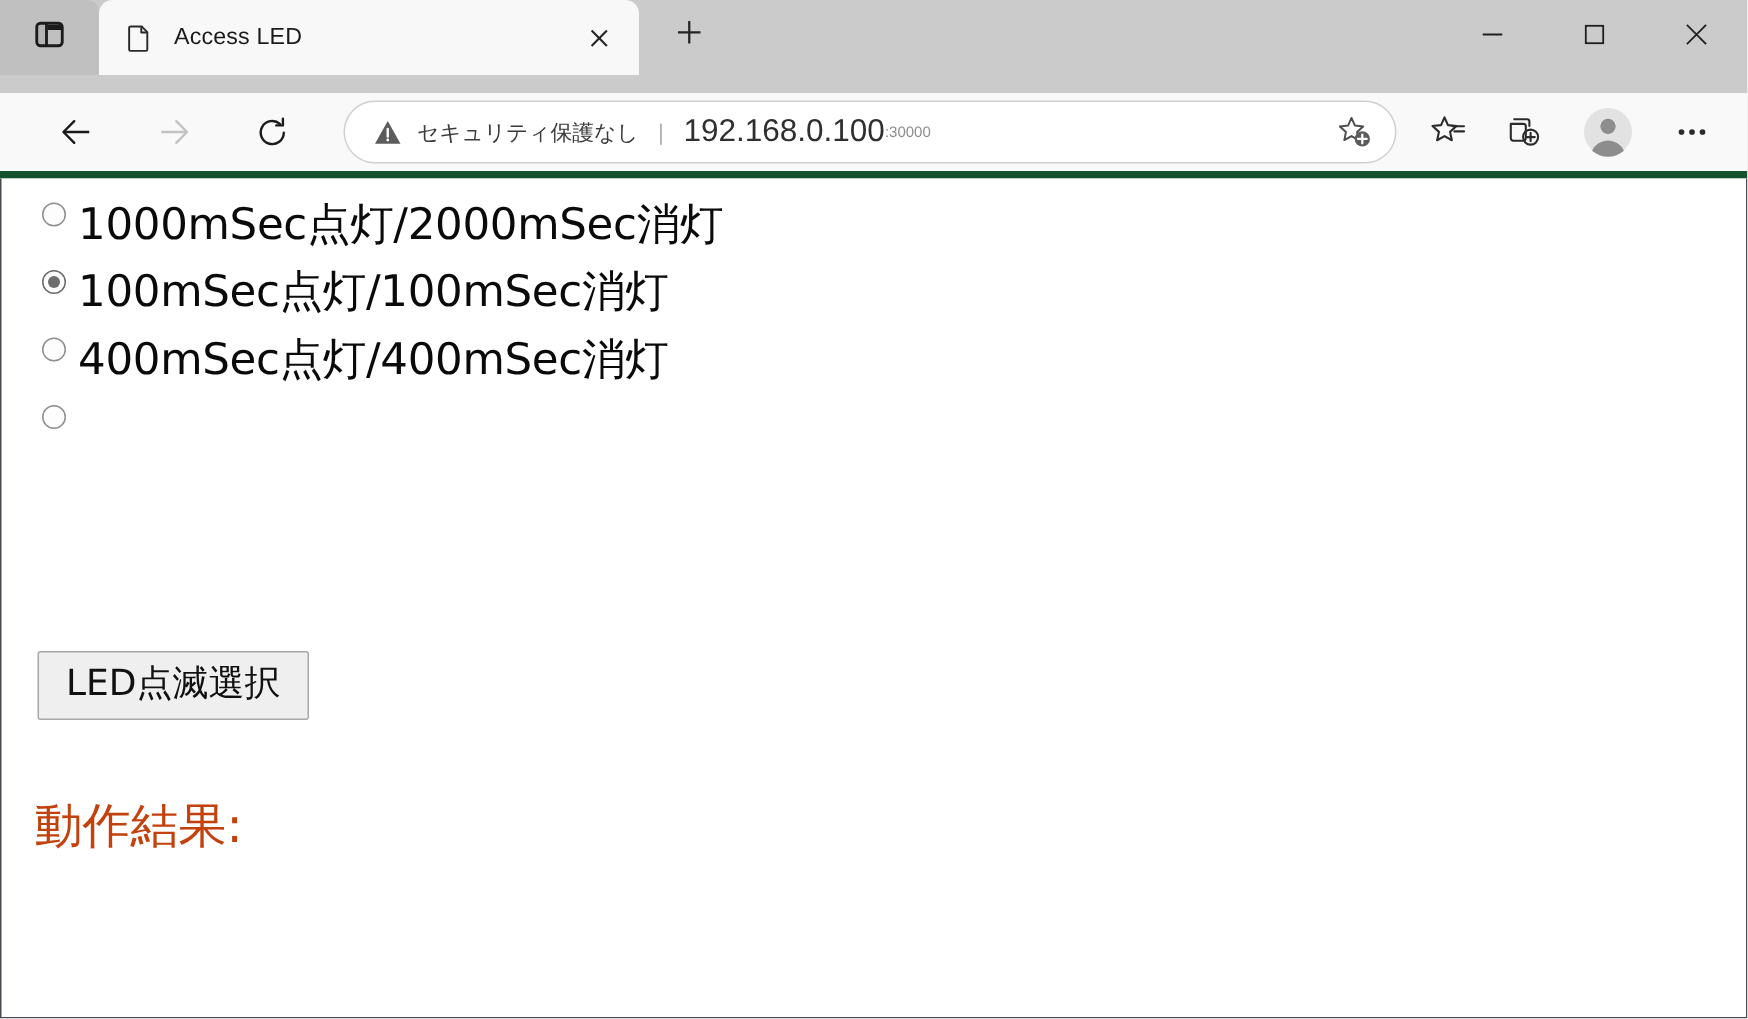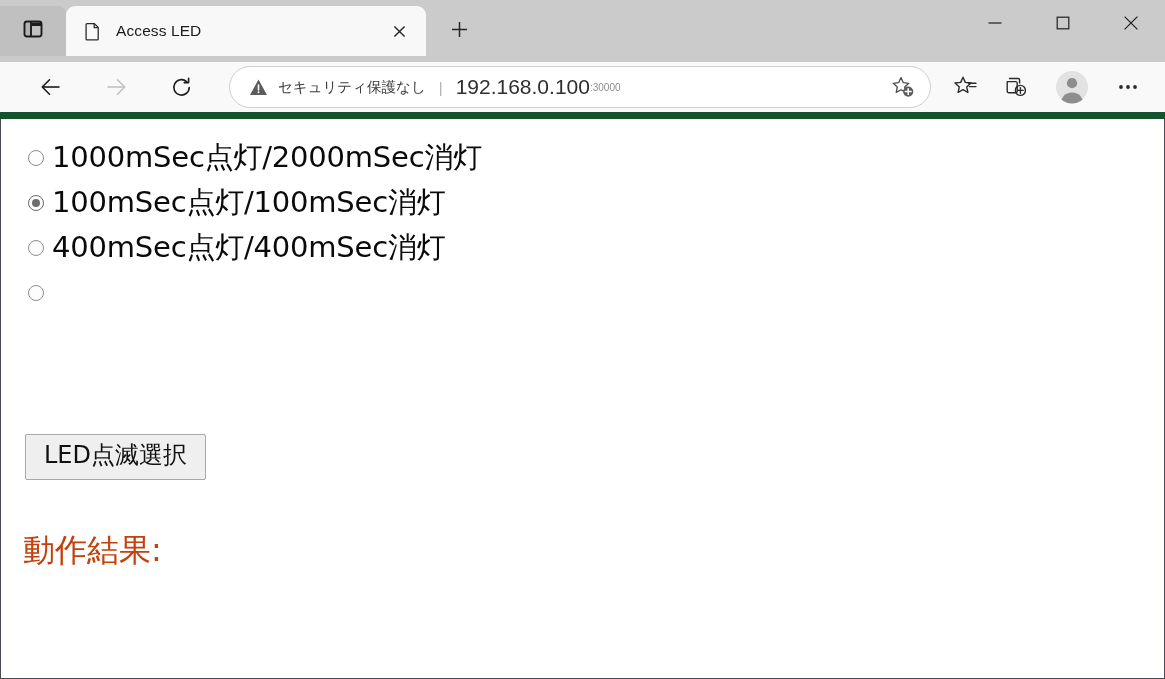--- a/index.html
+++ b/index.html
@@ -19,21 +19,21 @@
     background: #cbcbcb;
     overflow: hidden;
   }
 
   
   #tabstrip {
     position: relative;
     height: 62px;
     background: #cbcbcb;
     display: flex;
-    align-items: center;
+    align-items: flex-start;
     padding-left: 0;
   }
 
   .tabsearch-btn {
     width: 66px;
     height: 50px;
     margin-bottom: 0;
     background: #c0c0c0;
     border-top-left-radius: 0;
     border-top-right-radius: 8px;
@@ -98,21 +98,21 @@
   }
 
   
   #toolbar {
     position: relative;
     height: 57px;
     background: #f9f9f9;
     display: flex;
     align-items: center;
     padding: 0 8px;
-    border-bottom: 7px solid #14532d;
+    border-bottom: 5px solid #14532d;
   }
   .navbtn {
     width: 46px; height: 46px;
     display: flex; align-items: center; justify-content: center;
     border-radius: 6px;
     flex: 0 0 auto;
     cursor: default;
   }
   .navbtn.back { margin-left: 20px; }
   .navbtn.forward { margin-left: 19px; }
@@ -190,21 +190,21 @@
     border-left: 1px solid #4a4a52;
     border-right: 1px solid #4a4a52;
     border-bottom: 1px solid #4a4a52;
     overflow: hidden;
   }
   #page {
     padding: 16px 0 0 8px;
   }
   .radio-row {
     display: flex;
-    align-items: center;
+    align-items: flex-start;
     height: 45px;
     cursor: default;
   }
   .radio {
     width: 16px; height: 16px;
     border-radius: 50%;
     border: 1.6px solid #8e8e8e;
     background: #fdfdfd;
     flex: 0 0 auto;
     margin-left: 19px;

